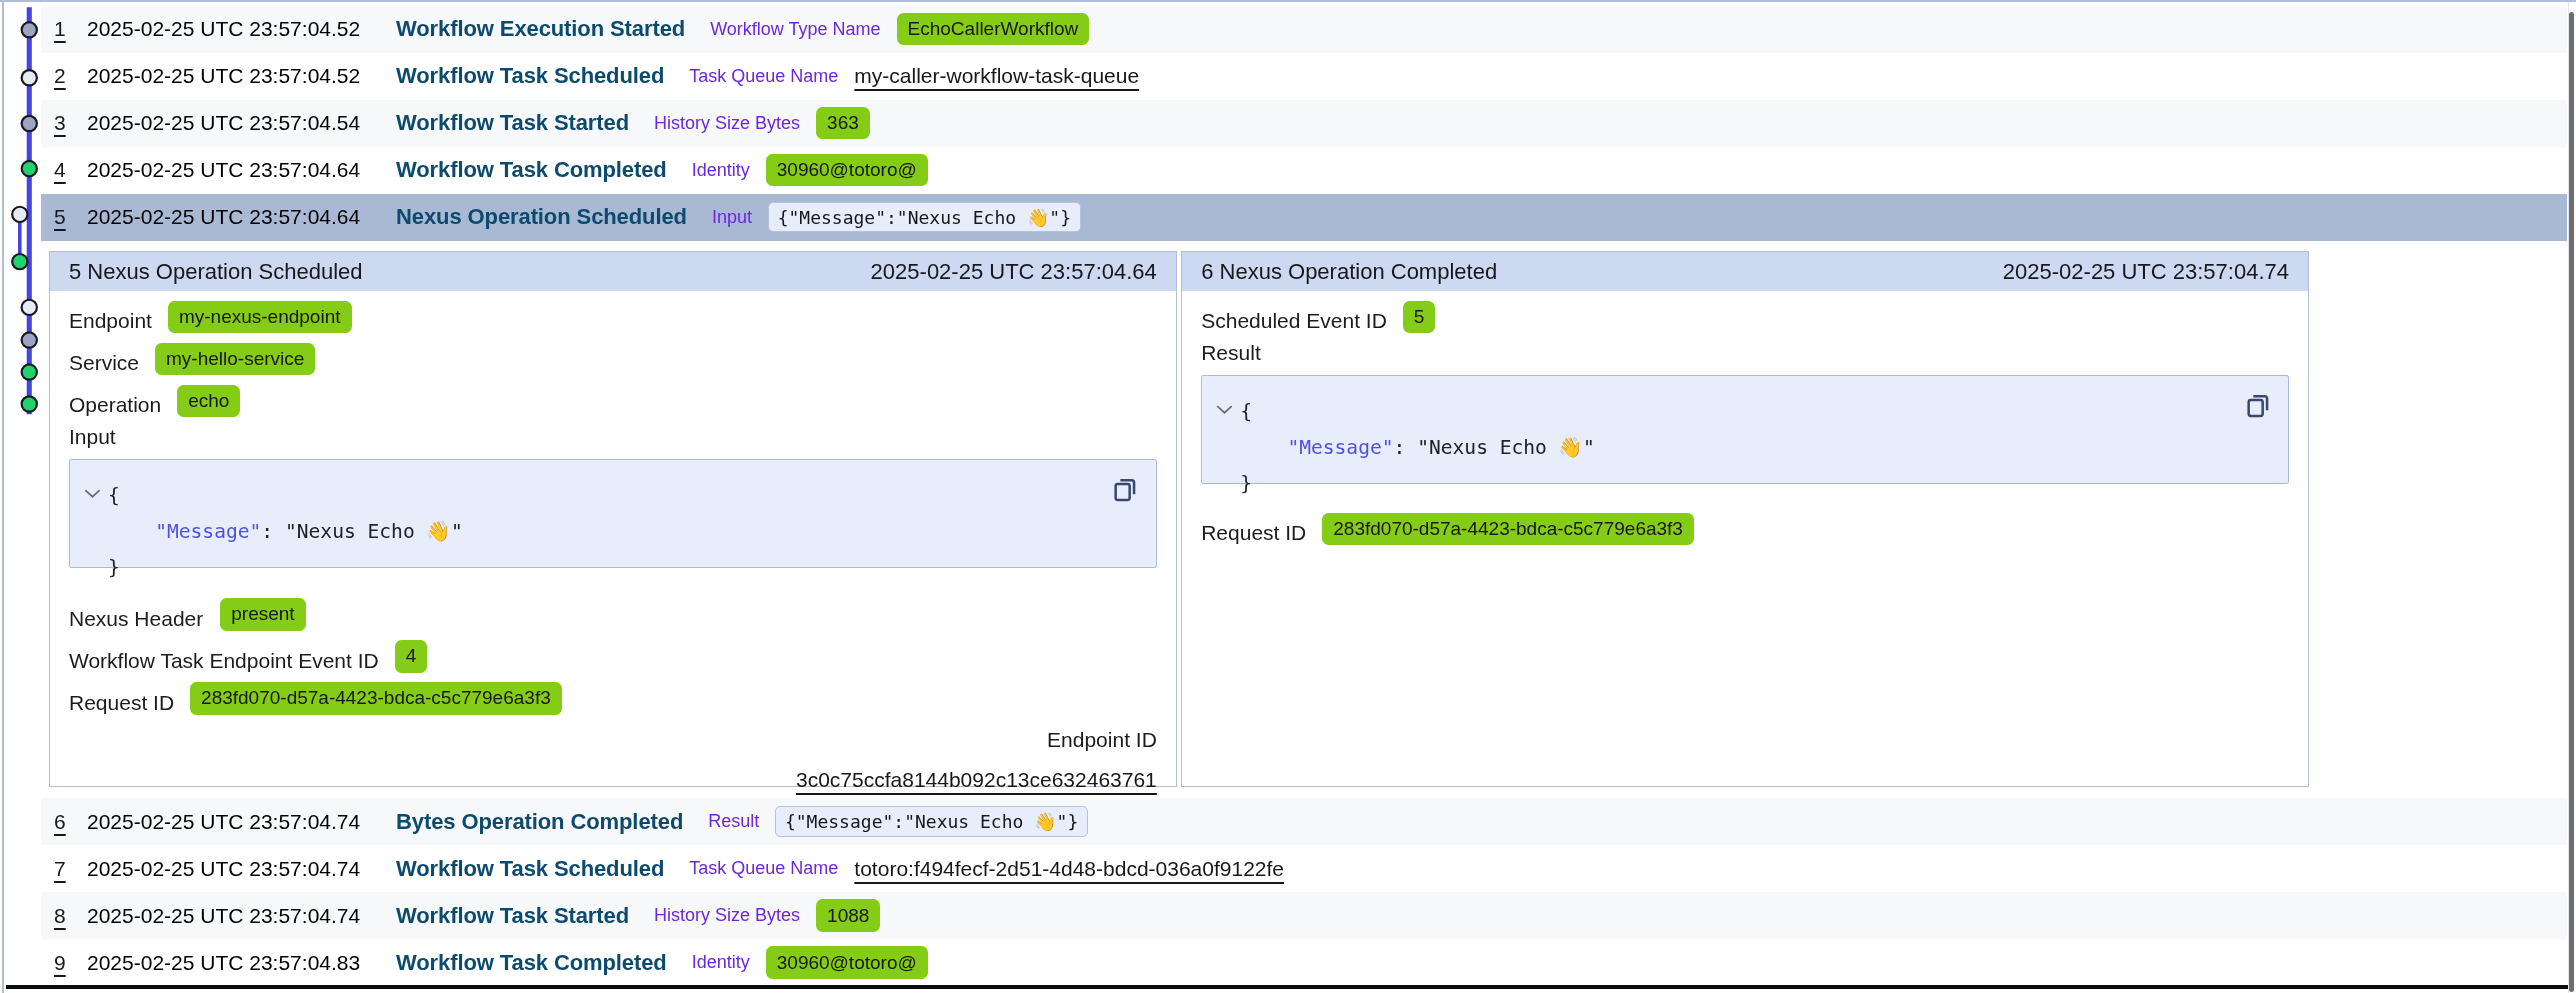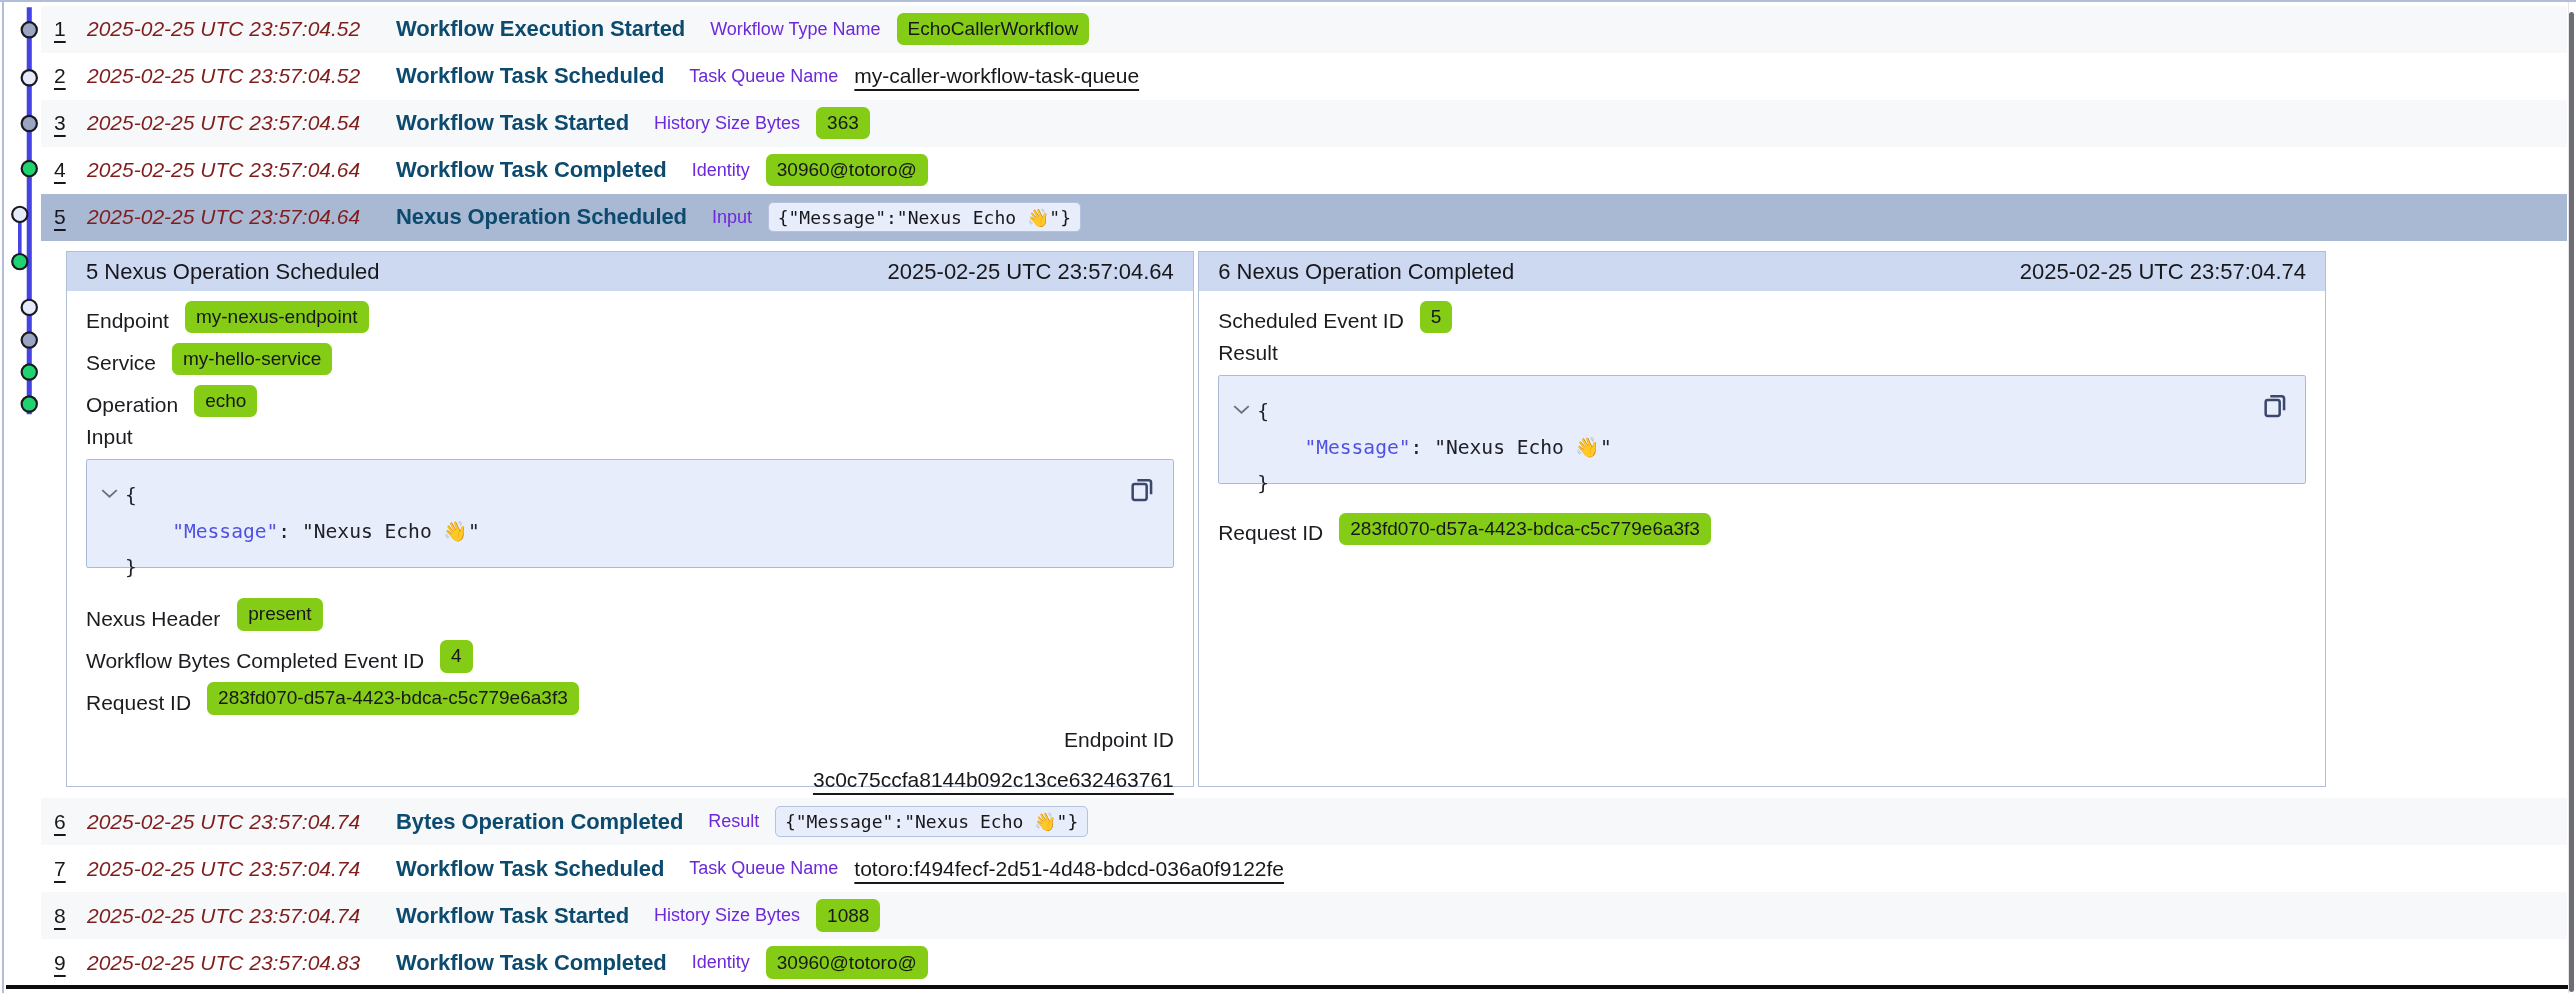--- a/index.html
+++ b/index.html
@@ -19,34 +19,34 @@
 
   
   .rows{position:absolute;left:41px;width:2526px;}
   #rows-top{top:5.8px;}
   #rows-bottom{top:798px;}
   .ev-row{height:47px;display:flex;align-items:center;background:#ffffff;}
   .ev-row.stripe{background:#f7f8fa;}
   .ev-row.selected{background:#a9b8d3;}
   .num{display:inline-block;margin-left:13px;width:33px;font-size:21px;color:#17171c;
        text-decoration:underline;text-decoration-thickness:2.2px;text-underline-offset:5.1px;cursor:pointer;}
-  .time{display:inline-block;width:309px;font-size:21px;color:#7f1d1d;font-style:italic;}
+  .time{display:inline-block;width:309px;font-size:21px;color:#000000;}
   .name{font-size:22px;font-weight:700;color:#0c4a6e;letter-spacing:-0.1px;}
   .attr{font-size:18px;color:#6d28d9;margin-left:25px;}
   .val{margin-left:16px;display:flex;align-items:center;}
 
   .chip{display:inline-block;background:#84cc16;color:#17171c;font-size:19px;
         padding:5.1px 11px;border-radius:6.5px;white-space:nowrap;}
   .link{font-size:21px;color:#17171c;text-decoration:underline;text-decoration-thickness:2.2px;
         text-underline-offset:5.8px;cursor:pointer;white-space:nowrap;}
   .jsonchip{display:inline-block;font-family:"DejaVu Sans Mono", monospace;font-size:18px;color:#17171c;
         background:#e8edfb;border:1.5px solid #b3c2de;border-radius:5.1px;padding:3.6px 8.7px;white-space:nowrap;}
 
   
-  .panels{position:absolute;left:66px;top:251px;width:2260px;height:536px;display:flex;gap:4.4px;}
+  .panels{position:absolute;left:49px;top:251px;width:2260px;height:536px;display:flex;gap:4.4px;}
   .panel{background:#ffffff;border:1.5px solid #b0bed8;flex:1 1 0;box-sizing:border-box;display:flex;flex-direction:column;}
   .panel-header{height:39px;background:#ccd9f1;display:flex;align-items:center;justify-content:space-between;
         padding:0 19px;font-size:22px;color:#17171c;flex:0 0 auto;}
   .panel-body{padding:0 19px;flex:1 1 auto;}
   .field{height:42px;display:flex;align-items:flex-end;gap:16px;}
   .field.mt-lg{margin-top:20.4px;gap:17px;}
   .field.mt-md{margin-top:19px;}
   .field.mt-sm{margin-top:13px;flex-direction:column;}
   .flabel{font-size:21px;color:#1b1b20;white-space:nowrap;}
   .label-only{height:32px;display:flex;align-items:flex-end;}
@@ -159,21 +159,21 @@
           <button class="copy-btn"><svg width="32" height="32" viewBox="0 0 24 24">
               <path d="M8.5 5.5 H17 A1.8 1.8 0 0 1 18.8 7.3 V16" fill="none" stroke="#3a486b" stroke-width="1.9"></path>
               <rect x="5" y="8.2" width="10.5" height="12" rx="1.6" fill="none" stroke="#3a486b" stroke-width="1.9"></rect>
             </svg></button>
         </div>
         <div class="field mt-lg">
           <span class="flabel">Nexus Header</span>
           <span class="chip">present</span>
         </div>
         <div class="field">
-          <span class="flabel">Workflow Bytes Completed Event ID</span>
+          <span class="flabel">Workflow Task Endpoint Event ID</span>
           <span class="chip">4</span>
         </div>
         <div class="field">
           <span class="flabel">Request ID</span>
           <span class="chip">283fd070-d57a-4423-bdca-c5c779e6a3f3</span>
         </div>
         <div class="field mt-sm">
           <span class="flabel">Endpoint ID</span>
           <a class="link">3c0c75ccfa8144b092c13ce632463761</a>
         </div>

